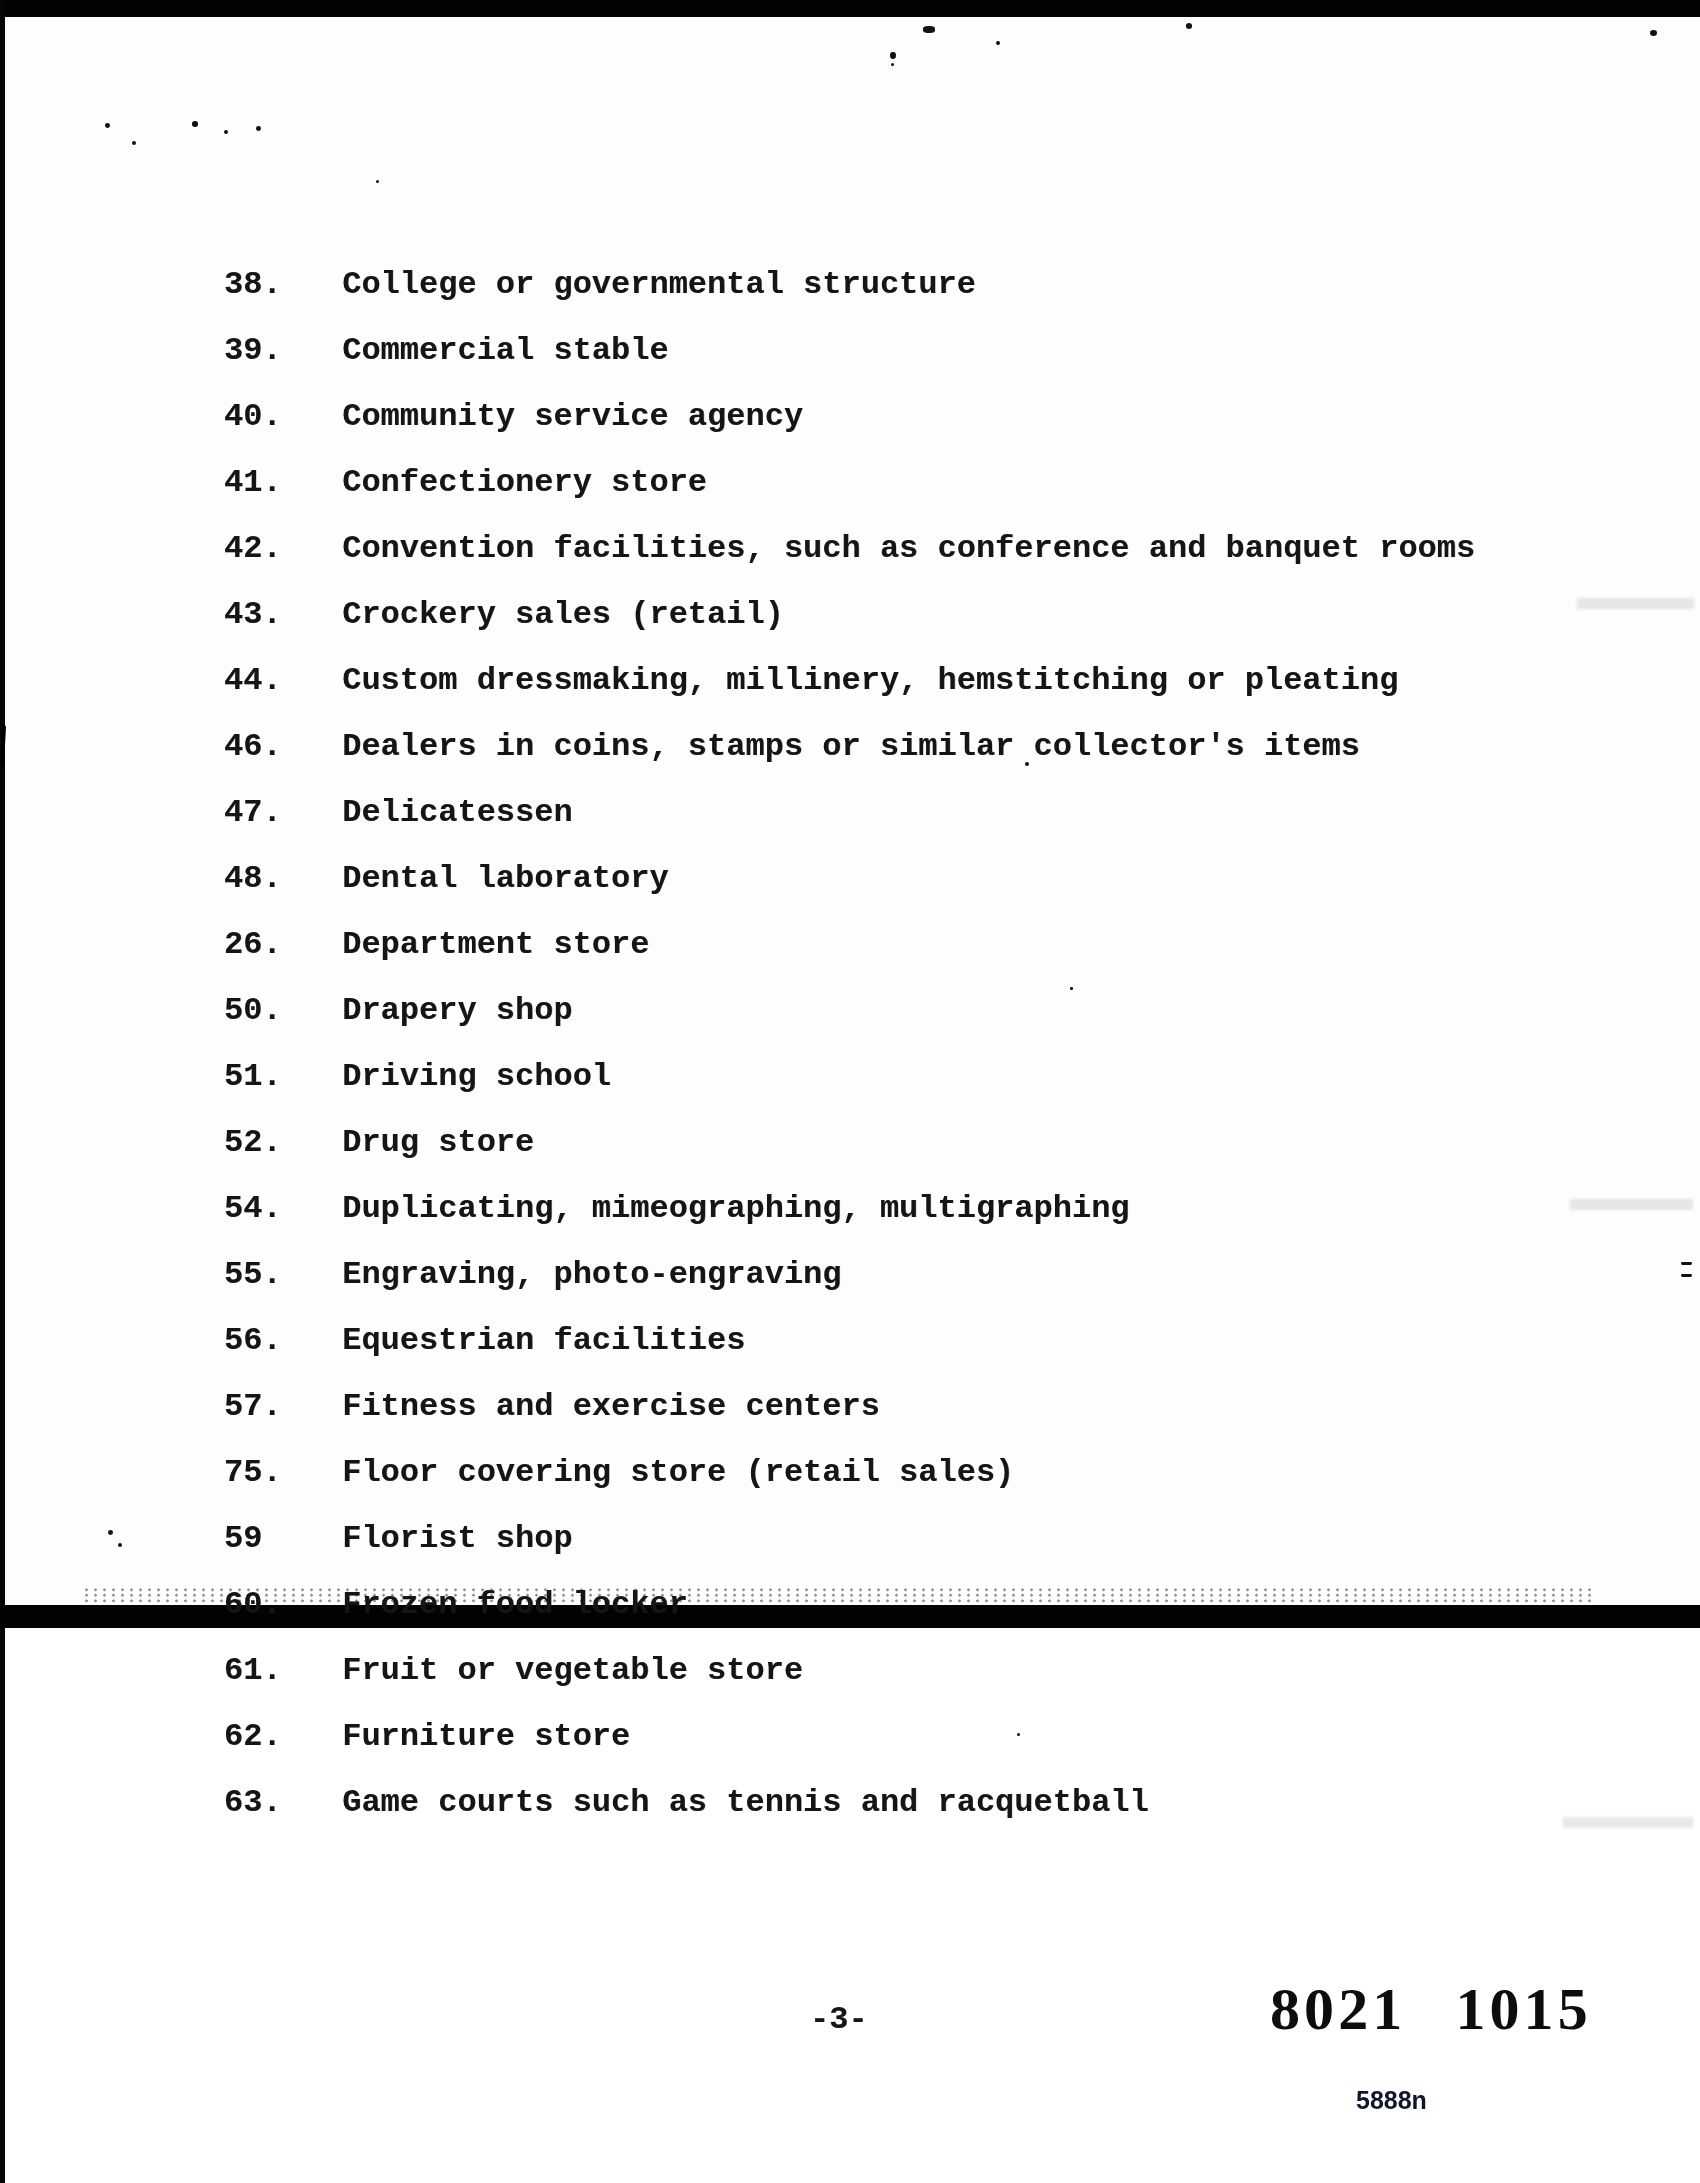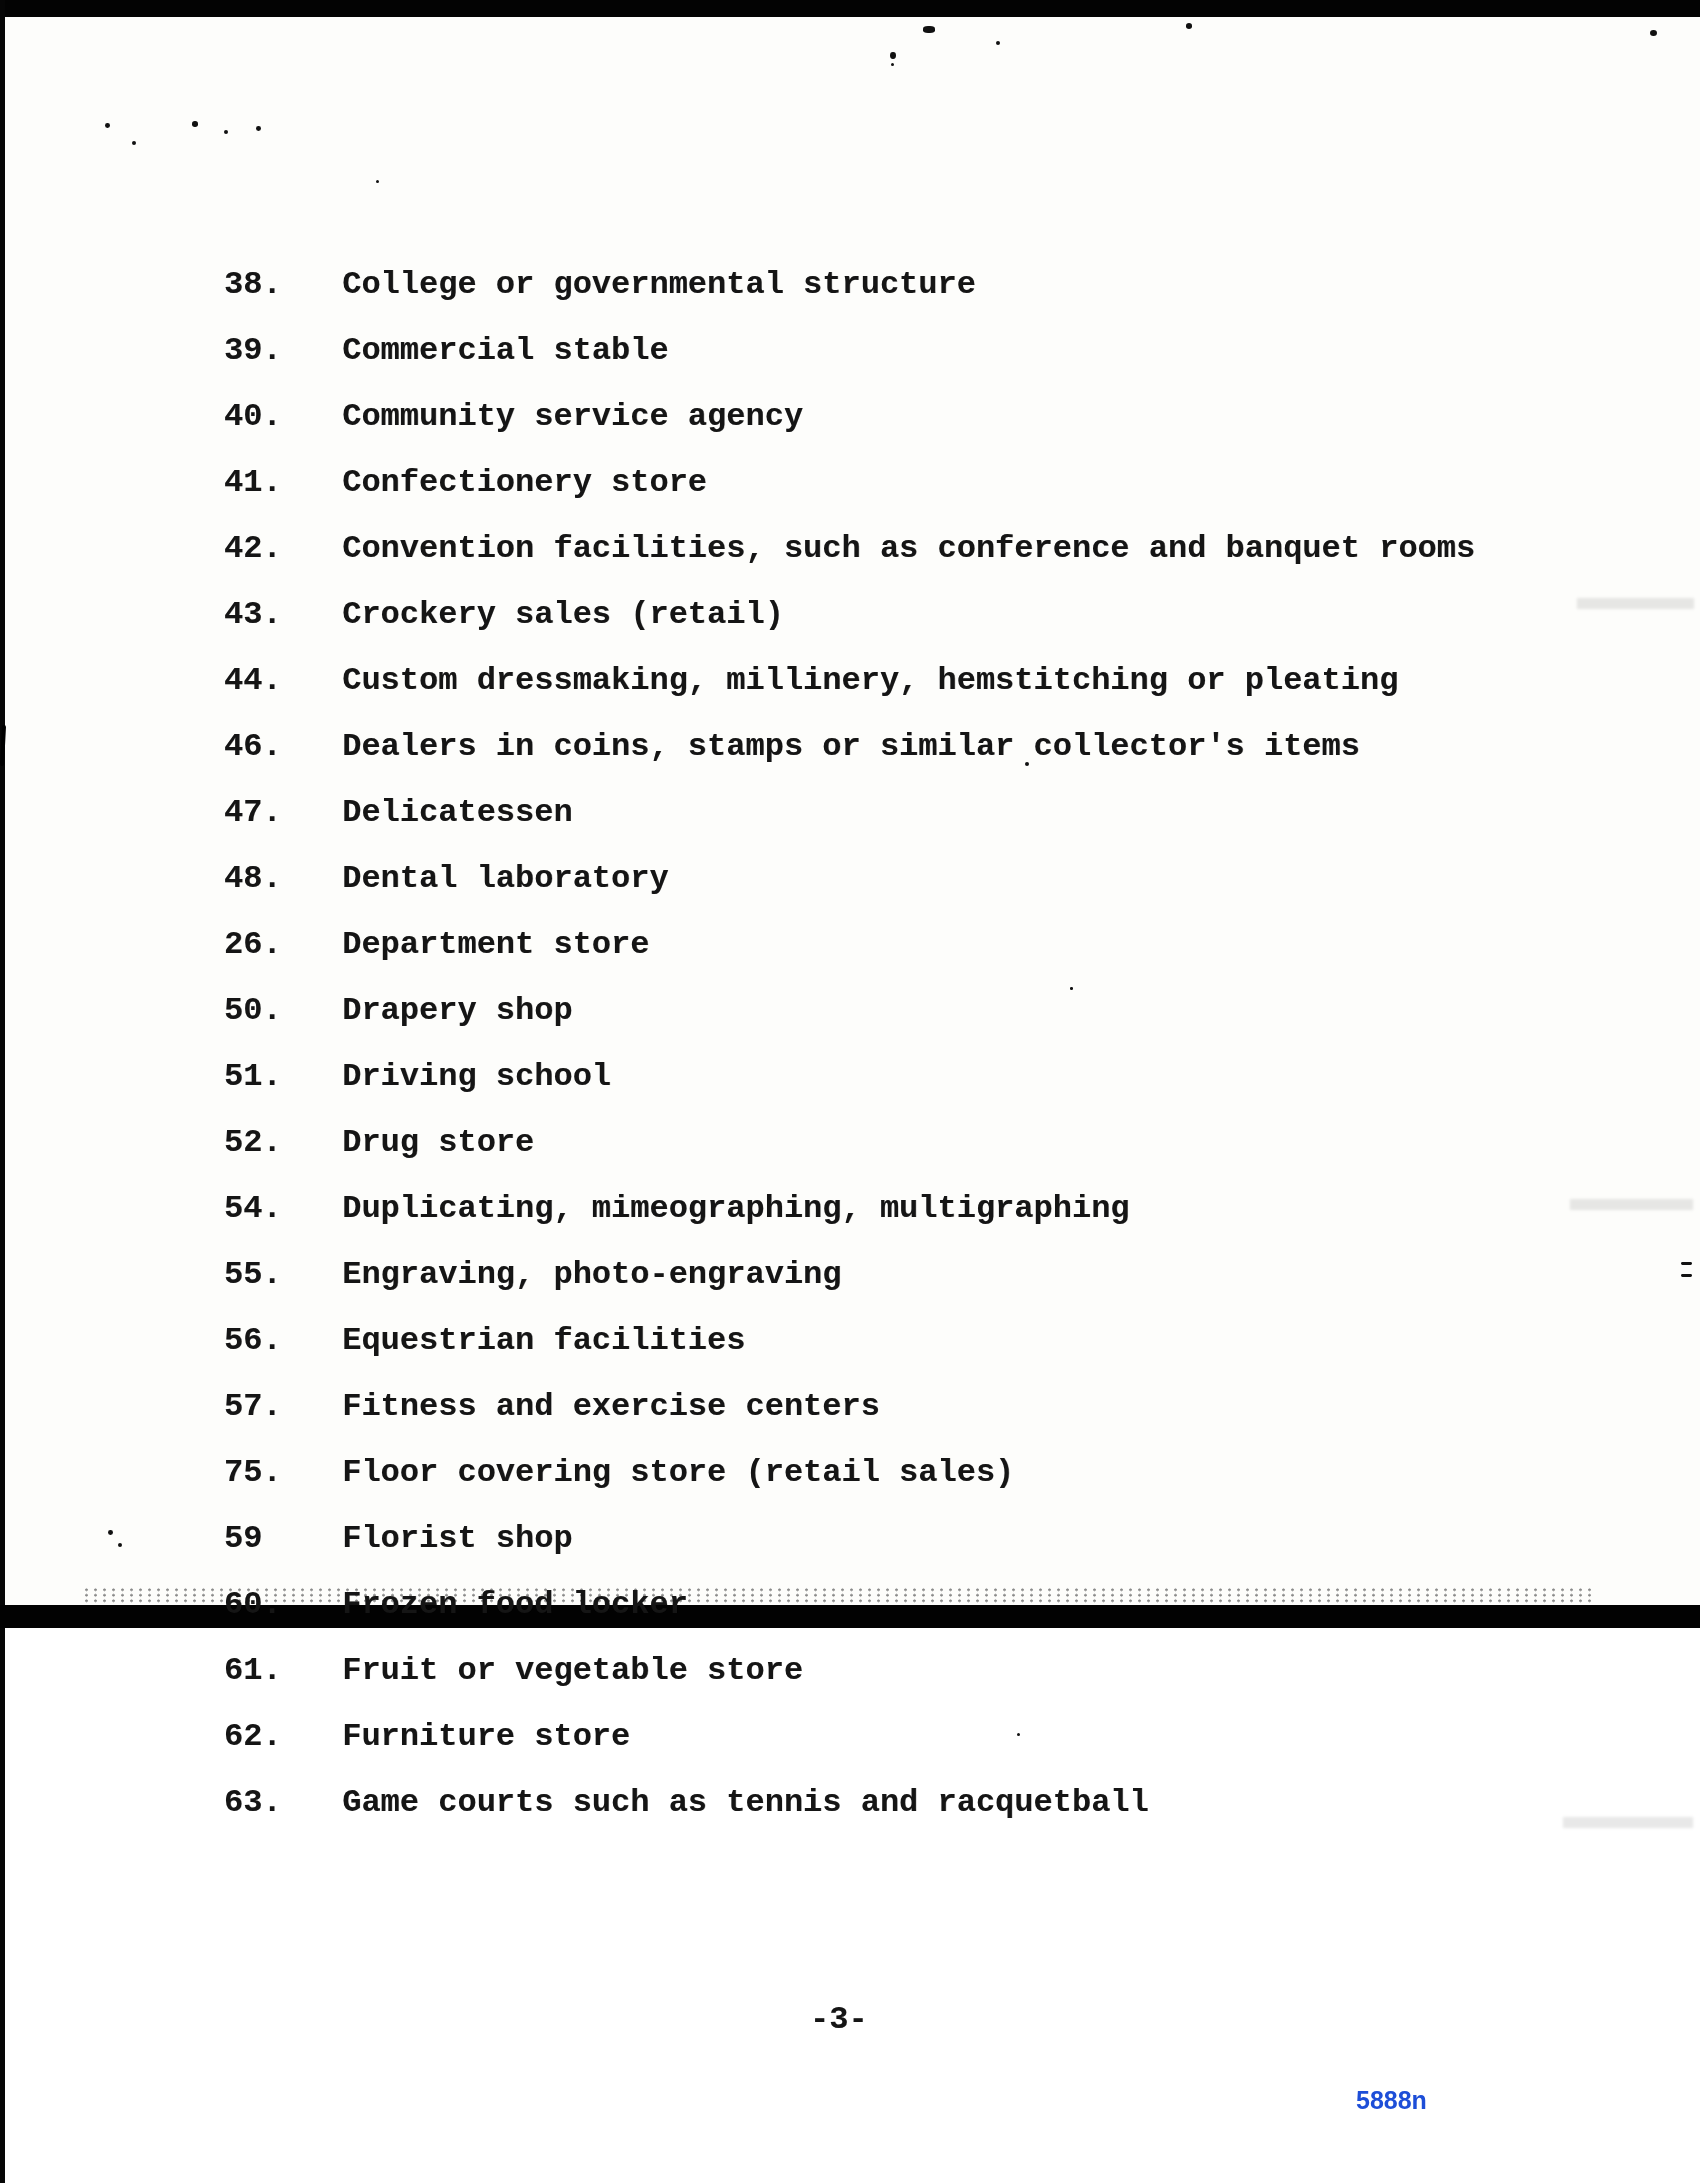--- a/index.html
+++ b/index.html
@@ -101,21 +101,21 @@
     letter-spacing:4.1px;
     display:flex;
     gap:49px;
   }
   .doccode{
     position:absolute;
     left:1356px; top:2086px;
     font-family:"Liberation Sans","DejaVu Sans",sans-serif;
     font-size:25px;
     font-weight:700;
-    color:#1d4ed8;
+    color:#0f172a;
   }
 </style>
 </head>
 <body>
 
 <div class="page">
 
   <div class="top-edge"></div>
   <div class="left-edge"></div>
   <div class="bottom-edge"></div>
@@ -264,16 +264,20 @@
       <span class="txt">Furniture store</span>
     </div>
 
     <div class="row">
       <span class="num">63.</span>
       <span class="txt">Game courts such as tennis and racquetball</span>
     </div>
   </main>
 
   <span class="pgnum">-3-</span>
+  <div class="stamp">
+    <span>8021</span>
+    <span>1015</span>
+  </div>
   <span class="doccode">5888n</span>
 
 </div>
 
 
 </body></html>

